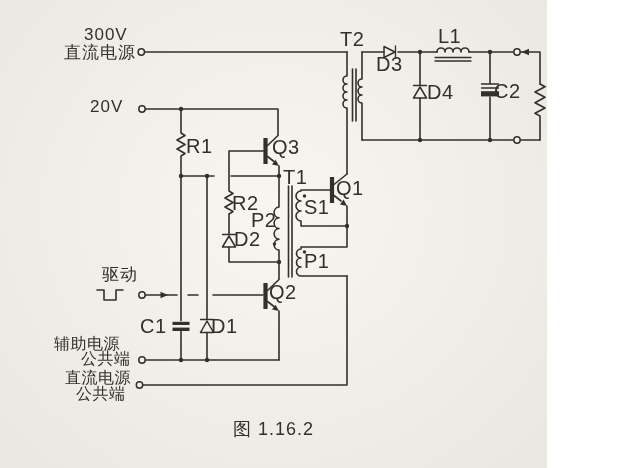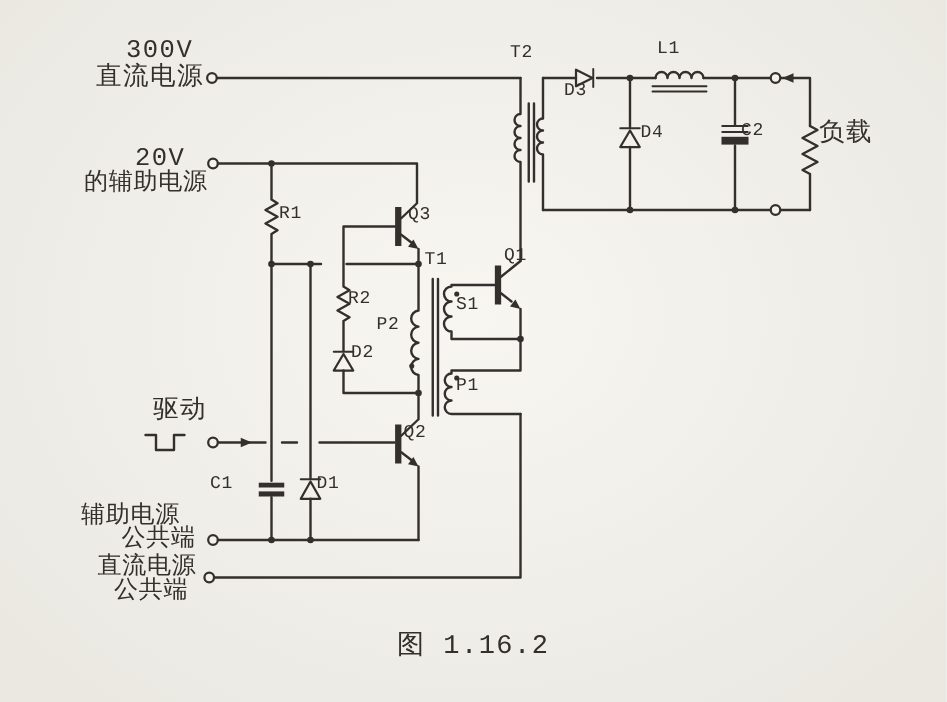--- a/index.html
+++ b/index.html
@@ -1,31 +1,31 @@
 <!DOCTYPE html>
 <html style="--ink: #332f2c; --paper: #f3f1ea;"><head>
 <meta charset="utf-8">
 <style>
   :root { --ink:#332f2c; --paper:#f3f1ea; }
   html,body { margin:0; padding:0; }
   .page {
-    position:relative; width:631px; height:468px;
+    position:relative; width:547px; height:468px;
     background: var(--paper);
     background-image: radial-gradient(ellipse at 50% 45%, rgba(255,255,255,.35), rgba(0,0,0,.04) 95%);
-    font-family:Liberation Mono, monospace;
+    font-family:Liberation Sans, sans-serif;
     color:var(--ink); overflow:hidden;
   }
   svg.schem { position:absolute; left:0; top:0; color:var(--ink); }
   .wire { stroke:currentColor; stroke-width:1.6; fill:none; stroke-linecap:round; stroke-linejoin:round; }
   .thin { stroke-width:1.3; }
   .bar  { stroke:currentColor; stroke-width:4.2; fill:none; stroke-linecap:butt; }
   .hollow { fill:none; stroke:currentColor; stroke-width:1.5; stroke-linejoin:round; }
   .solid  { fill:currentColor; stroke:none; }
   .term   { fill:var(--paper); stroke:currentColor; stroke-width:1.5; }
-  .lbl { position:absolute; white-space:nowrap; line-height:1.05; font-size:12px; letter-spacing:.5px; }
+  .lbl { position:absolute; white-space:nowrap; line-height:1.05; font-size:20px; letter-spacing:.5px; }
   .cjk { font-size:17px; letter-spacing:1px; }
   .small-cjk { font-size:16px; letter-spacing:.5px; }
   .caption { position:absolute; left:0; right:0; top:417px; display:flex;
              justify-content:center; gap:26px; font-size:18px; letter-spacing:1px; }
 </style>
 </head>
 <body>
 
 <div class="page">
 
@@ -179,37 +179,36 @@
       <circle cx="420" cy="52" r="2.2"></circle>
       <circle cx="490" cy="52" r="2.2"></circle>
       <circle cx="420" cy="140" r="2.2"></circle>
       <circle cx="490" cy="140" r="2.2"></circle>
     </g>
   </svg>
 
   <span class="lbl cjk" style="left:84px;top:26px">300V</span>
   <span class="lbl cjk" style="left:64px;top:44px">直流电源</span>
   <span class="lbl cjk" style="left:90px;top:98px">20V</span>
-  <span class="lbl small-cjk" style="left:56px;top:114px">的辅助电源</span>
   <span class="lbl cjk" style="left:102px;top:266px">驱动</span>
   <span class="lbl small-cjk" style="left:54px;top:336px">辅助电源</span>
   <span class="lbl small-cjk" style="left:81px;top:351px">公共端</span>
   <span class="lbl small-cjk" style="left:65px;top:370px">直流电源</span>
   <span class="lbl small-cjk" style="left:76px;top:386px">公共端</span>
   <span class="lbl cjk" style="left:546px;top:81px">负载</span>
 
   <span class="lbl" style="left:186px;top:136px">R1</span>
   <span class="lbl" style="left:272px;top:137px">Q3</span>
   <span class="lbl" style="left:283px;top:167px">T1</span>
   <span class="lbl" style="left:232px;top:193px">R2</span>
   <span class="lbl" style="left:251px;top:210px">P2</span>
   <span class="lbl" style="left:234px;top:229px">D2</span>
   <span class="lbl" style="left:304px;top:197px">S1</span>
   <span class="lbl" style="left:304px;top:251px">P1</span>
-  <span class="lbl" style="left:336px;top:164px">Q1</span>
+  <span class="lbl" style="left:336px;top:178px">Q1</span>
   <span class="lbl" style="left:269px;top:282px">Q2</span>
   <span class="lbl" style="left:140px;top:316px">C1</span>
   <span class="lbl" style="left:211px;top:316px">D1</span>
   <span class="lbl" style="left:340px;top:29px">T2</span>
   <span class="lbl" style="left:376px;top:54px">D3</span>
   <span class="lbl" style="left:438px;top:26px">L1</span>
   <span class="lbl" style="left:427px;top:82px">D4</span>
   <span class="lbl" style="left:494px;top:81px">C2</span>
 
   <div class="caption">

